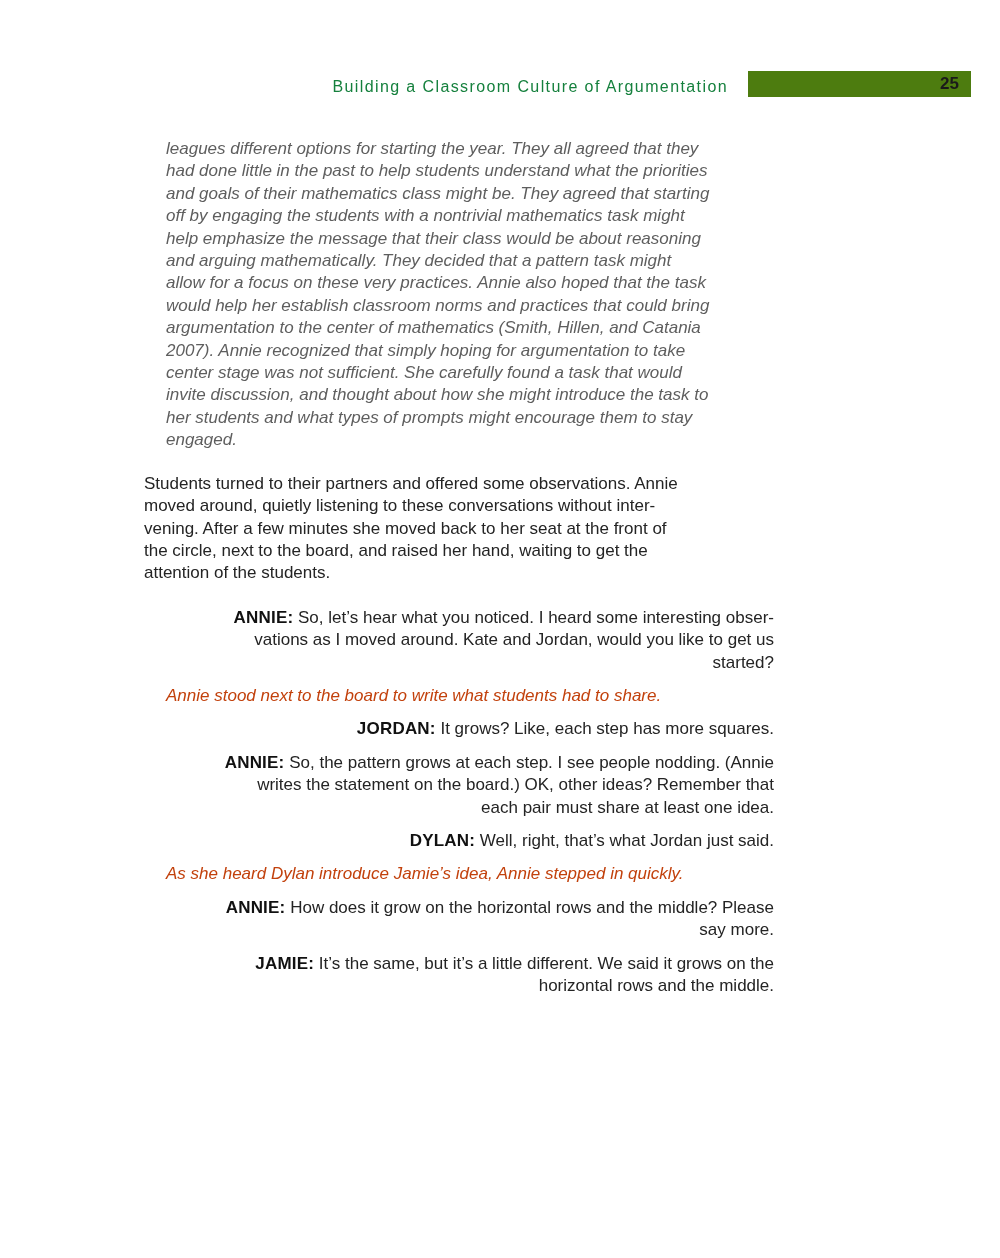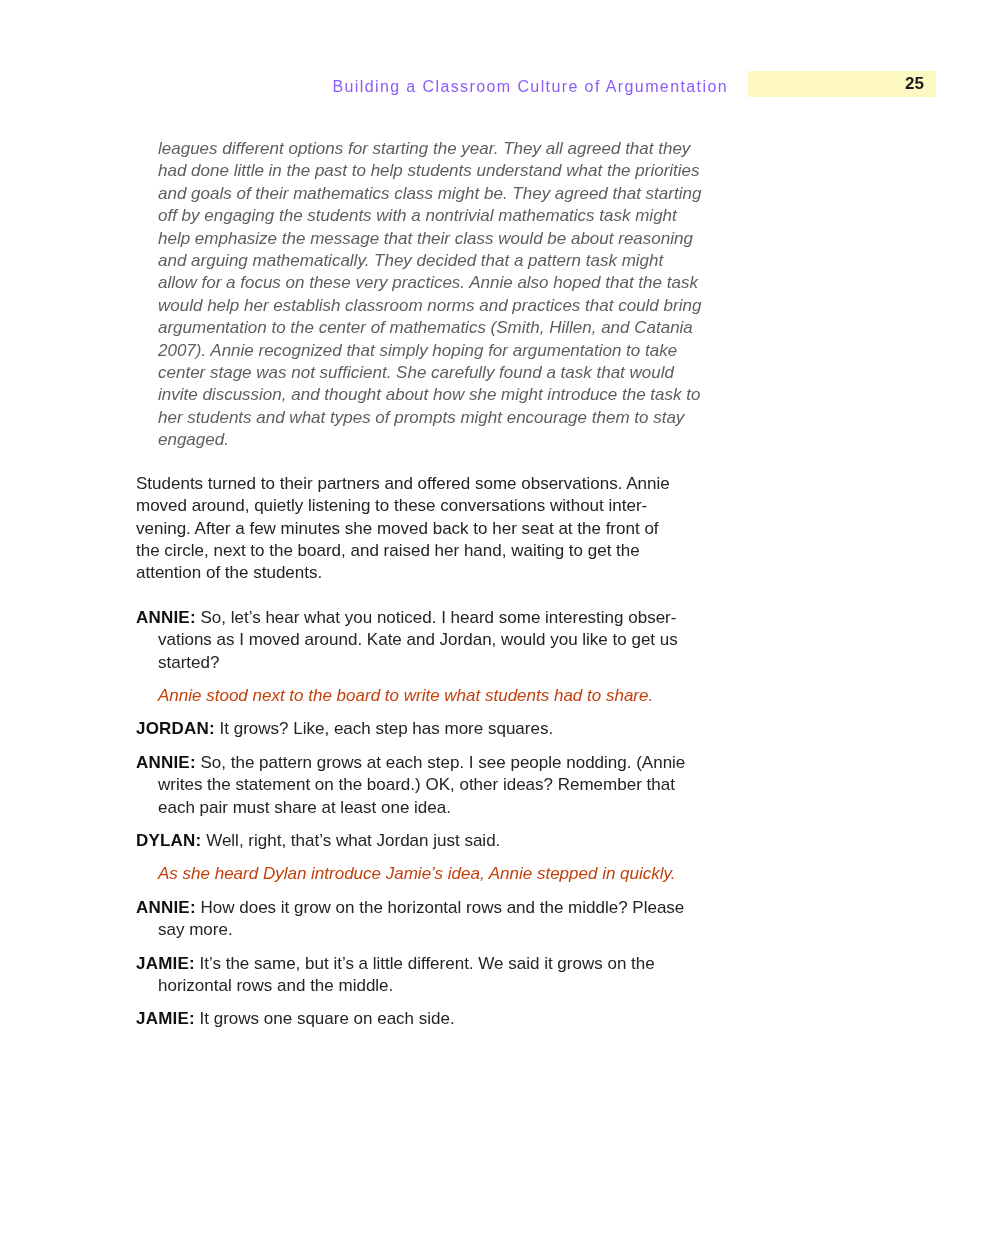--- a/index.html
+++ b/index.html
@@ -14,43 +14,43 @@
     background: #ffffff;
     font-family: "Liberation Sans", sans-serif;
     overflow: hidden;
   }
   .running-head {
     position: absolute;
     top: 78px;
     right: 272px;
     font-size: 16px;
     letter-spacing: 1.4px;
-    color: #8b5cf6;
+    color: #15803d;
     white-space: nowrap;
   }
   .page-bar {
     position: absolute;
     top: 71px;
     left: 748px;
-    width: 188px;
+    width: 223px;
     height: 26px;
-    background: #fef9c3;
+    background: #4d7c0f;
     display: flex;
     align-items: center;
     justify-content: flex-end;
   }
   .page-num {
     font-size: 17px;
     font-weight: 700;
     color: #1a1a1a;
     padding-right: 12px;
   }
   .content {
     position: absolute;
-    left: 136px;
+    left: 144px;
     top: 138px;
     width: 630px;
     font-size: 17px;
     line-height: 22.4px;
     color: #242424;
   }
   .vignette {
     margin: 0 0 21px 0;
     padding-left: 22px;
     font-style: italic;
@@ -61,20 +61,21 @@
     margin: 12px 0 22px 0;
     white-space: pre-line;
   }
   .dialogue p {
     margin: 11px 0;
     white-space: pre-line;
   }
   .dialogue p.line {
     padding-left: 22px;
     text-indent: -22px;
+    text-align: right;
   }
   .dialogue p.stage {
     padding-left: 22px;
     font-style: italic;
     color: #c2410c;
   }
   .speaker {
     font-weight: 700;
     color: #111111;
     letter-spacing: 0.2px;
@@ -116,16 +117,15 @@
         <p class="line"><span class="speaker">JORDAN:</span> It grows? Like, each step has more squares.</p>
         <p class="line"><span class="speaker">ANNIE:</span> So, the pattern grows at each step. I see people nodding. (Annie
 writes the statement on the board.) OK, other ideas? Remember that
 each pair must share at least one idea.</p>
         <p class="line"><span class="speaker">DYLAN:</span> Well, right, that’s what Jordan just said.</p>
         <p class="stage">As she heard Dylan introduce Jamie’s idea, Annie stepped in quickly.</p>
         <p class="line"><span class="speaker">ANNIE:</span> How does it grow on the horizontal rows and the middle? Please
 say more.</p>
         <p class="line"><span class="speaker">JAMIE:</span> It’s the same, but it’s a little different. We said it grows on the
 horizontal rows and the middle.</p>
-        <p class="line"><span class="speaker">JAMIE:</span> It grows one square on each side.</p>
       </div>
   </div>
 </div>
 
 </body></html>

